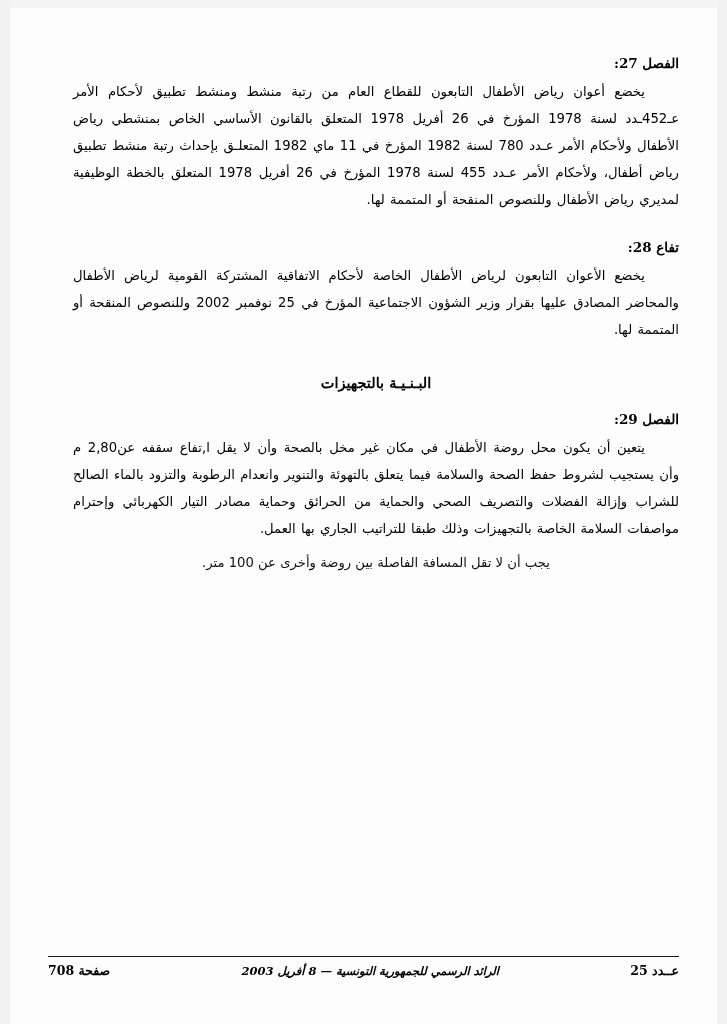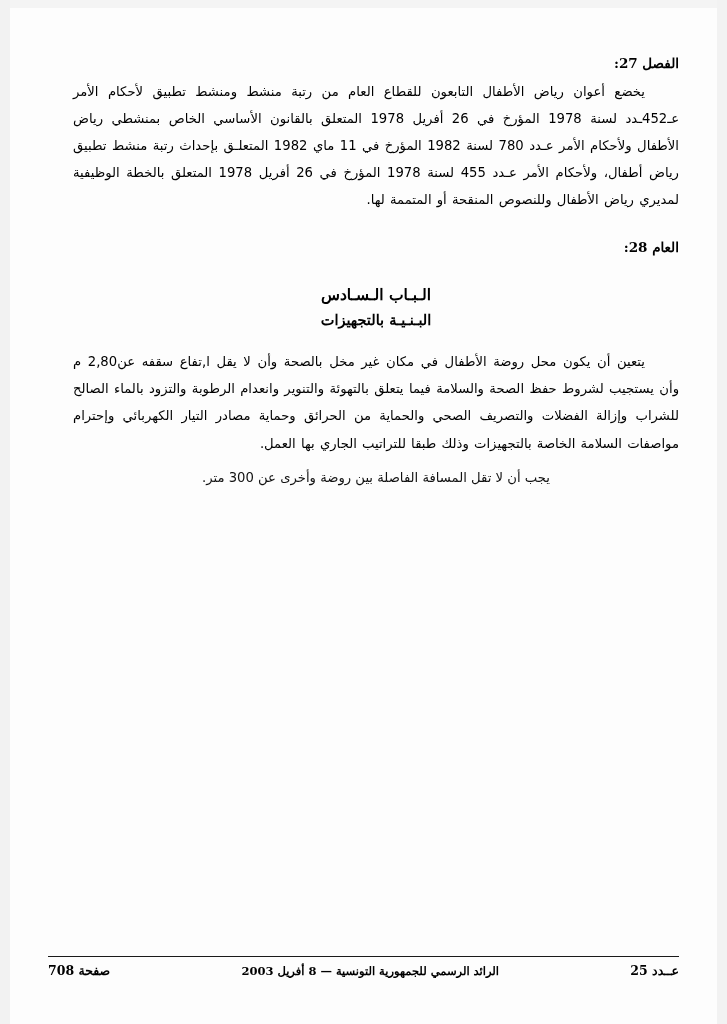--- a/index.html
+++ b/index.html
@@ -104,20 +104,21 @@
   .footer-left, .footer-right {
     font-weight: bold;
     white-space: nowrap;
   }
   .footer-center {
     font-weight: bold;
     font-size: 11.5px;
     white-space: nowrap;
     flex: 1;
     text-align: center;
+    font-style: italic;
   }
   
   .edge-left, .edge-right {
     position: absolute;
     top: 0;
     bottom: 0;
     width: 10px;
     background: #f2f2f2;
   }
   .edge-left { left: 0; }
@@ -138,33 +139,34 @@
   <div class="edge-right"></div>
 
   <section class="article">
     <h2 class="art-head">الفصل 27:</h2>
     <p class="art-body indent">يخضع  أعوان رياض الأطفال التابعون للقطاع العام من رتبة منشط ومنشط تطبيق لأحكام الأمر عـ452ـدد لسنة 1978 المؤرخ في 26 أفريل 1978 المتعلق بالقانون الأساسي الخاص بمنشطي رياض الأطفال ولأحكام الأمر عـدد 780 لسنة 1982 المؤرخ في 11 ماي 1982 المتعلـق بإحداث رتبة منشط تطبيق رياض أطفال، ولأحكام الأمر عـدد  455 لسنة 1978 المؤرخ في  26 أفريل 1978 المتعلق بالخطة الوظيفية لمديري رياض الأطفال وللنصوص المنقحة أو المتممة لها.</p>
   </section>
 
   <div class="spacer-md"></div>
 
   <section class="article">
-    <h2 class="art-head">العام 28:</h2>
+    <h2 class="art-head">تفاع 28:</h2>
+    <p class="art-body indent">يخضع الأعوان التابعون لرياض الأطفال الخاصة لأحكام  الاتفاقية المشتركة القومية لرياض الأطفال والمحاضر المصادق عليها بقرار وزير الشؤون الاجتماعية المؤرخ في 25 نوفمبر 2002 وللنصوص المنقحة أو المتممة لها.</p>
   </section>
 
   <div class="chapter-title">
-    <span class="line1">الـبـاب الـسـادس</span>
     <span class="line2">البـنـيـة بالتجهيزات</span>
   </div>
 
   <div class="spacer-md"></div>
 
   <section class="article">
+    <h2 class="art-head">الفصل 29:</h2>
     <p class="art-body indent">يتعين أن يكون محل روضة الأطفال في مكان غير مخل بالصحة وأن لا يقل ا,تفاع سقفه عن2,80 م وأن يستجيب لشروط حفظ الصحة والسلامة فيما يتعلق بالتهوئة والتنوير وانعدام الرطوبة والتزود بالماء الصالح للشراب وإزالة الفضلات والتصريف الصحي والحماية من الحرائق وحماية مصادر التيار الكهربائي وإحترام مواصفات السلامة الخاصة بالتجهيزات وذلك طبقا للتراتيب الجاري بها العمل.</p>
-    <p class="note-line">يجب أن لا تقل المسافة الفاصلة بين روضة وأخرى عن 300 متر.</p>
+    <p class="note-line">يجب أن لا تقل المسافة الفاصلة بين روضة وأخرى عن 100 متر.</p>
   </section>
 
   <div class="footer">
     <hr class="footer-rule">
     <div class="footer-row">
       <span class="footer-right">عــدد 25</span>
       <span class="footer-center">الرائد الرسمي للجمهورية التونسية — 8 أفريل 2003</span>
       <span class="footer-left">صفحة 708</span>
     </div>
   </div>

